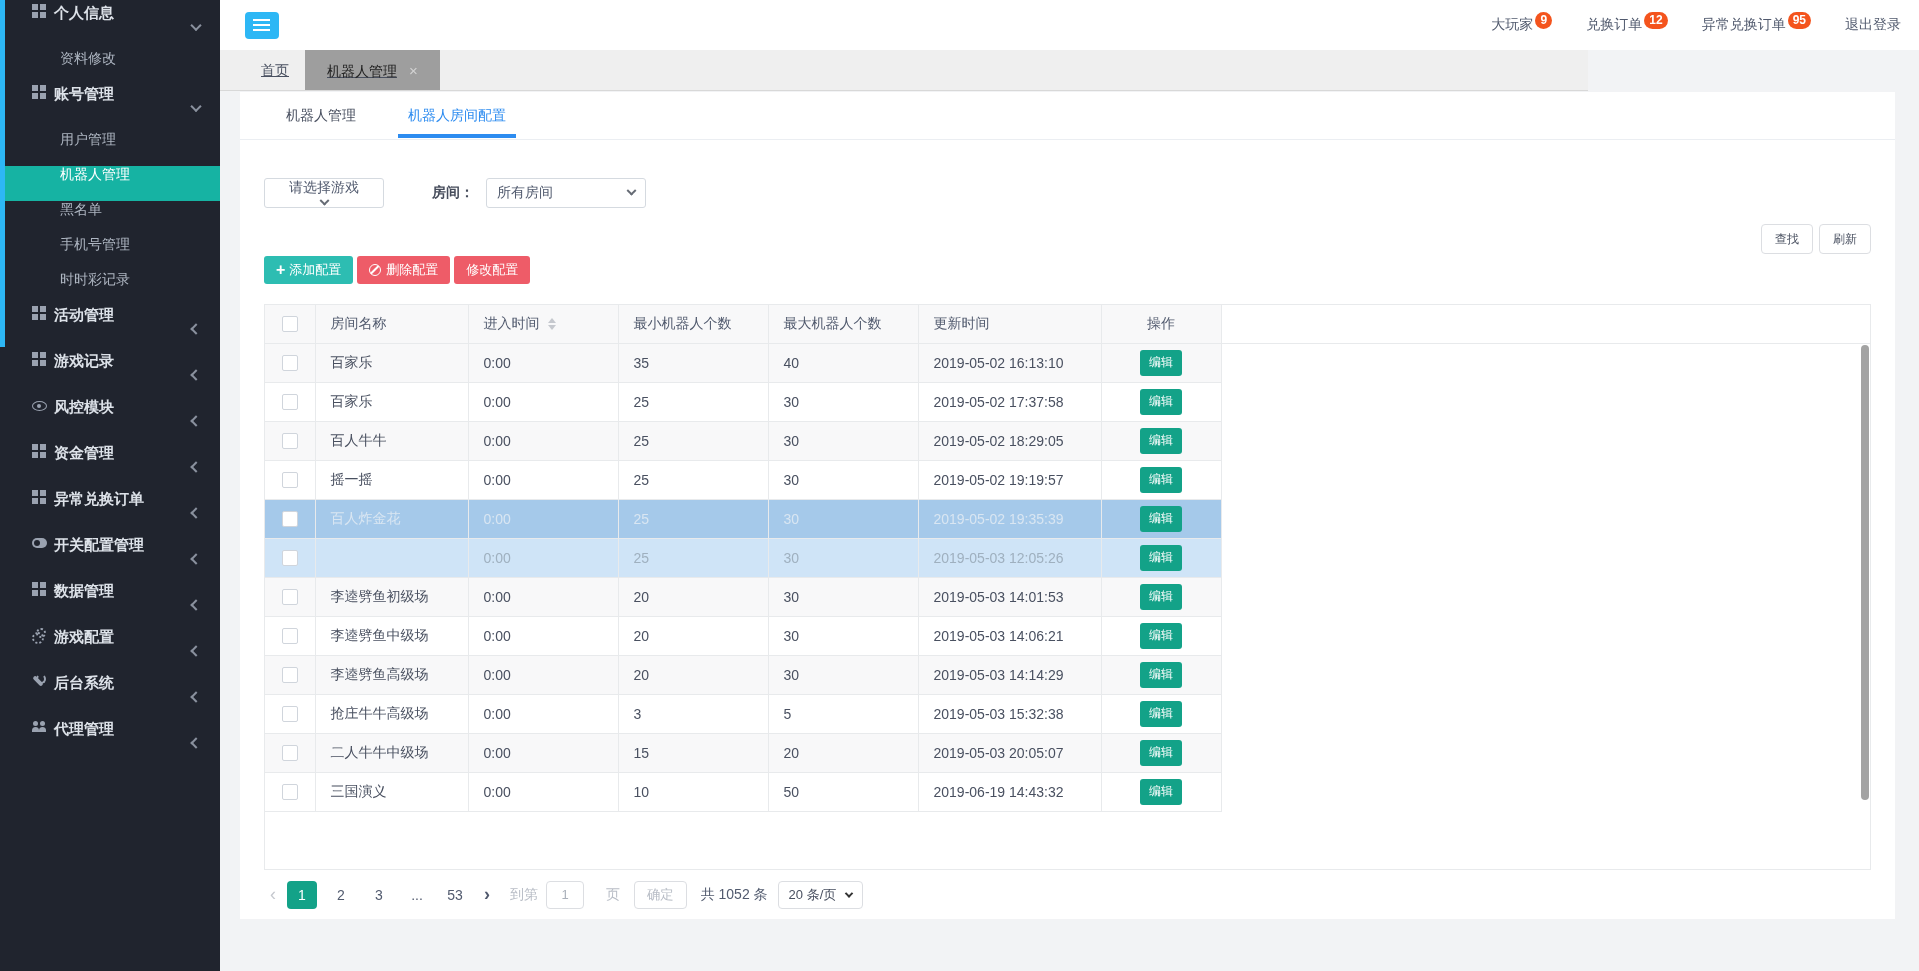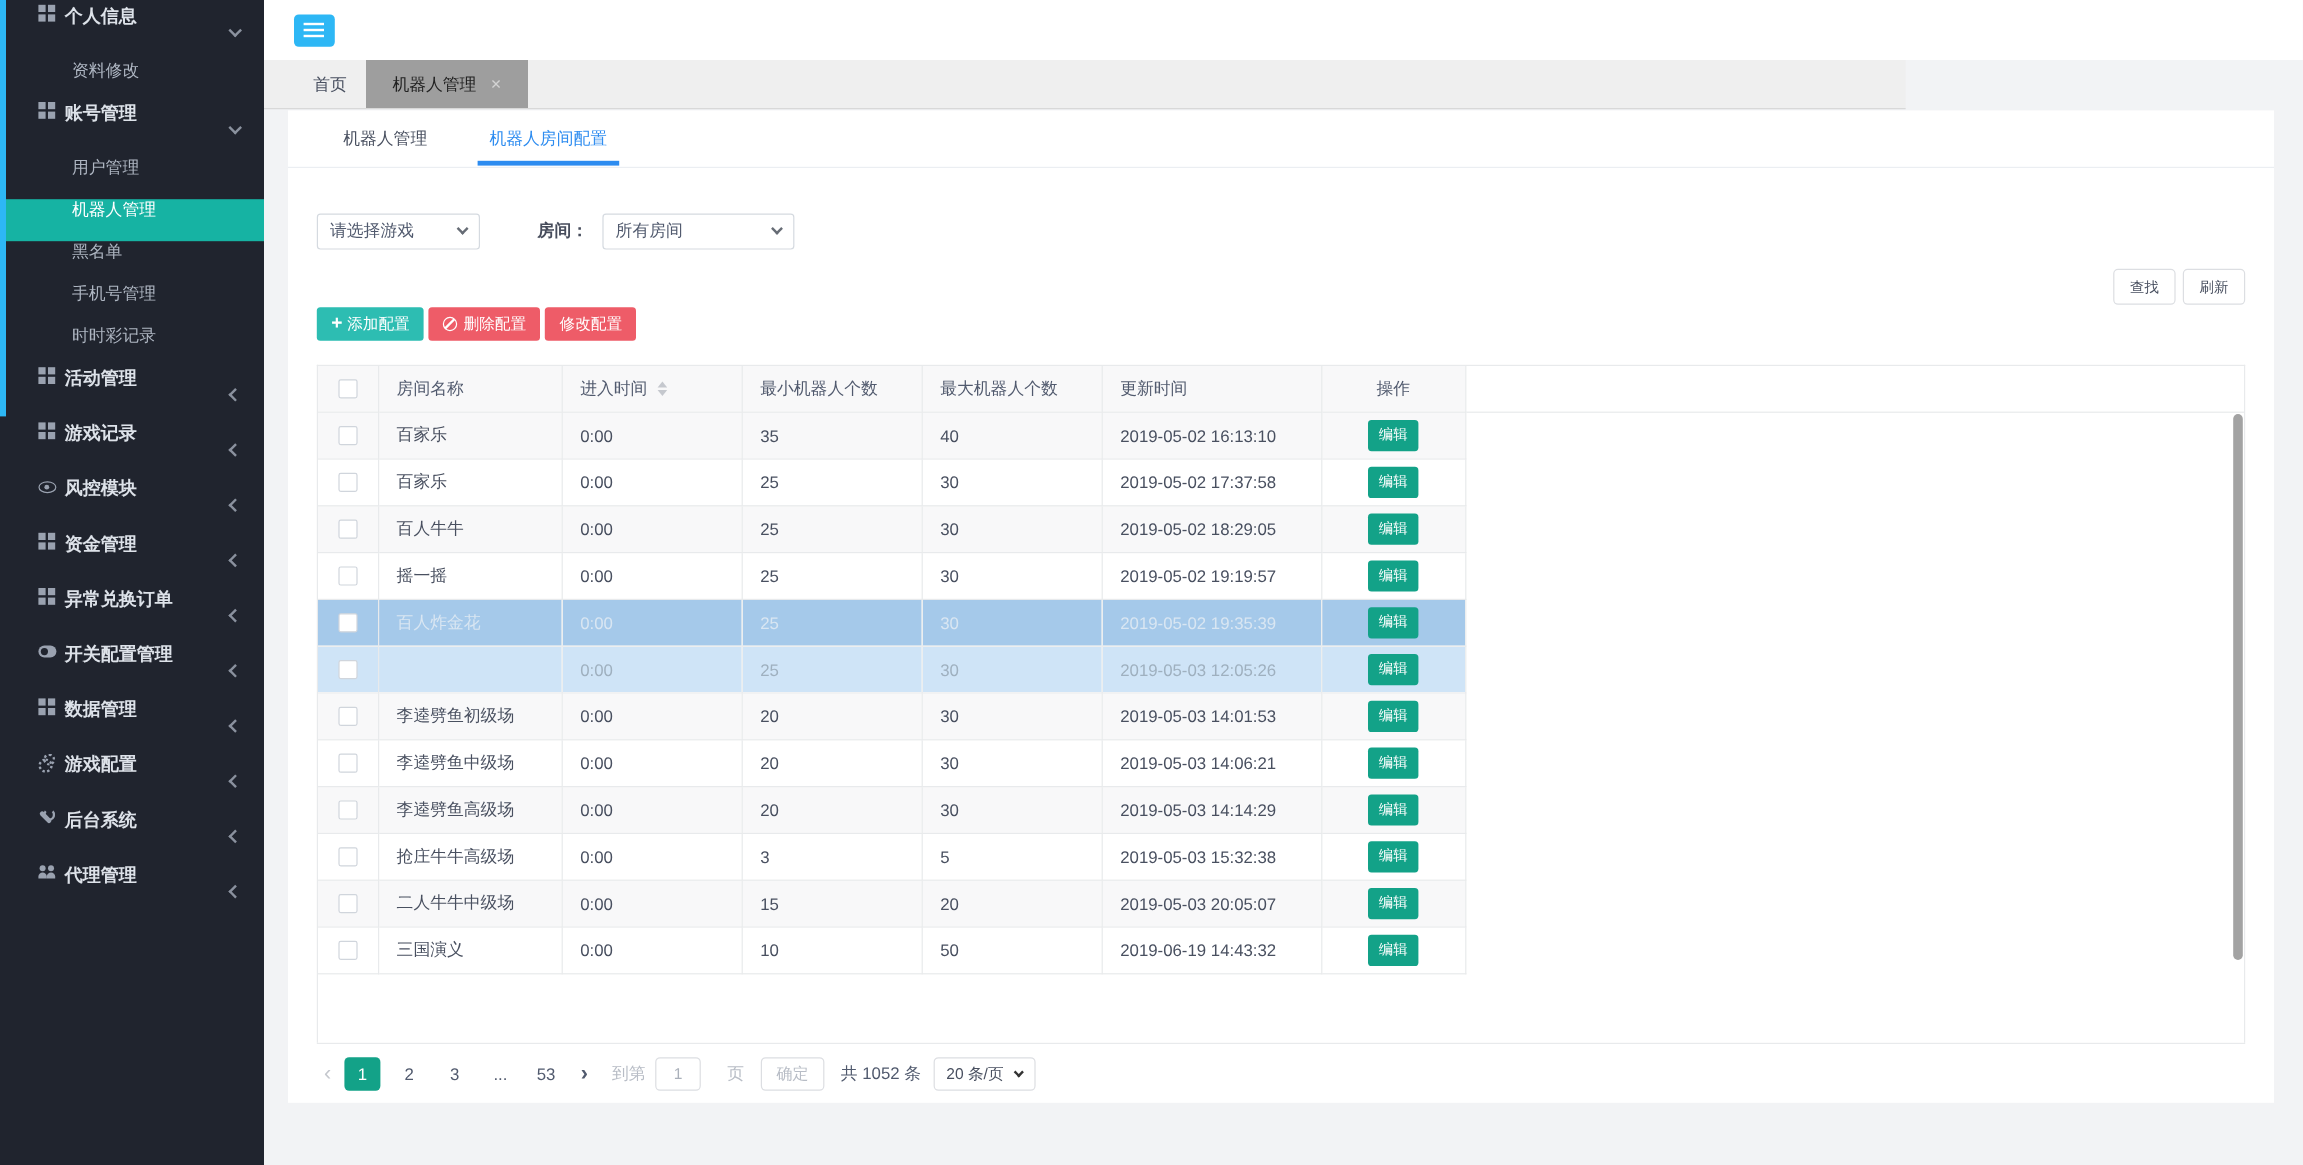--- a/index.html
+++ b/index.html
@@ -36,38 +36,38 @@
   .hamburger { position:absolute; left:25px; top:12px; width:34px; height:27px; background:#2db7f5; border:none; border-radius:4px; cursor:pointer; }
   .hamb-bars { position:absolute; left:8px; top:7px; width:17px; height:12px; border-top:2px solid #fff; border-bottom:2px solid #fff; }
   .hamb-bars::before { content:""; position:absolute; left:0; right:0; top:50%; height:2px; margin-top:-1px; background:#fff; }
   .top-links { position:absolute; right:18px; top:0; height:50px; display:flex; align-items:center; gap:34px; }
   .hlink { color:#515a6e; text-decoration:none; cursor:pointer; white-space:nowrap; }
   .badge { display:inline-block; min-width:17px; height:17px; line-height:17px; padding:0 5px; margin-left:2px;
     background:#f4541d; color:#fff; font-size:12px; font-weight:bold; text-align:center; border-radius:9px; transform:translateY(-5px); }
   .badge:empty { display:none; }
 
   
-  .tabstrip { position:absolute; left:220px; top:50px; width:1368px; height:41px; background:#efefef; border-bottom:1px solid #d8d8d8; display:flex; padding-left:25px; }
+  .tabstrip { position:absolute; left:220px; top:50px; width:1368px; height:41px; background:#efefef; border-bottom:1px solid #d8d8d8; display:flex; padding-left:25px;text-decoration:underline; }
   .tab { line-height:41px; padding:0 16px; color:#495060; cursor:pointer; }
   .tab.active { background:#9e9e9e; color:#222; padding:0 22px; }
   .close-x { display:inline-block; margin-left:12px; color:#d3d3d3; font-size:15px; cursor:pointer; }
   .close-x::before { content:"×"; }
 
   
   .page { position:absolute; left:220px; top:92px; width:1699px; height:879px; background:#f2f3f5; }
   .card { position:absolute; left:20px; top:0; width:1655px; height:827px; background:#fff; }
 
   .subtabs { height:48px; border-bottom:1px solid #ebeef2; padding-left:36px; }
   .subtab { display:inline-block; padding:15px 10px 12px; margin-right:28px; color:#495060; cursor:pointer; }
   .subtab.active { color:#2d8cf0; padding-bottom:9px; border-bottom:4px solid #2d8cf0; }
 
   .filters { margin:38px 24px 0; height:30px; display:flex; align-items:center; }
   .sel { display:inline-flex; align-items:center; justify-content:space-between; height:30px; border:1px solid #d5dae0;
     border-radius:3px; background:#fff; color:#515a6e; padding:0 10px; cursor:pointer; }
-  .sel.game { width:136px; }
+  .sel.game { width:120px;flex-direction:column; }
   .sel.room { width:160px; margin-left:12px; }
   .sel-chev { width:7px; height:7px; border-right:2px solid #666c75; border-bottom:2px solid #666c75; transform:rotate(45deg) translate(-2px,-2px); }
   .room-label { margin-left:48px; font-weight:bold; color:#464c5b; }
 
   .toolbar-right { margin:16px 24px 0; height:30px; display:flex; justify-content:flex-end; gap:6px; }
   .btn-plain { height:30px; padding:0 13px; background:#fff; border:1px solid #dcdee2; border-radius:4px; color:#495060; font-size:12px; cursor:pointer; }
   .toolbar-left { margin:2px 24px 0; height:28px; display:flex; gap:4px; }
   .btn-solid { height:28px; padding:0 12px; border:none; border-radius:3px; color:#fff; font-size:13px; cursor:pointer; display:inline-flex; align-items:center; }
   .btn-add { background:#2dbdb2; }
   .btn-del, .btn-mod { background:#ee5c68; }
@@ -229,20 +229,30 @@
         <span class="slabel">代理管理</span>
         <span class="schev"></span>
       </div>
     </nav>
 </aside>
 
 <header class="topbar">
   <button class="hamburger">
     <span class="hamb-bars"></span>
   </button>
+  <div class="top-links">
+
+      <a class="hlink"><span>大玩家</span><span class="badge">9</span></a>
+
+      <a class="hlink"><span>兑换订单</span><span class="badge">12</span></a>
+
+      <a class="hlink"><span>异常兑换订单</span><span class="badge">95</span></a>
+
+      <a class="hlink"><span>退出登录</span></a>
+    </div>
 </header>
 
 <div class="tabstrip">
   <div class="tab">首页</div>
   <div class="tab active">
     <span>机器人管理</span><span class="close-x"></span>
   </div>
 </div>
 
 <main class="page">

